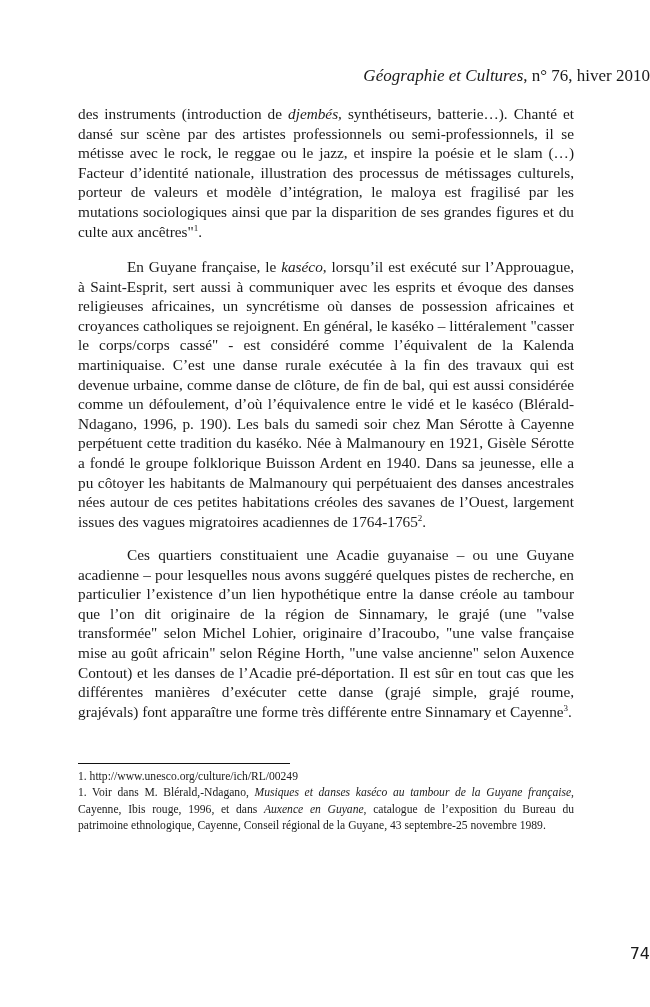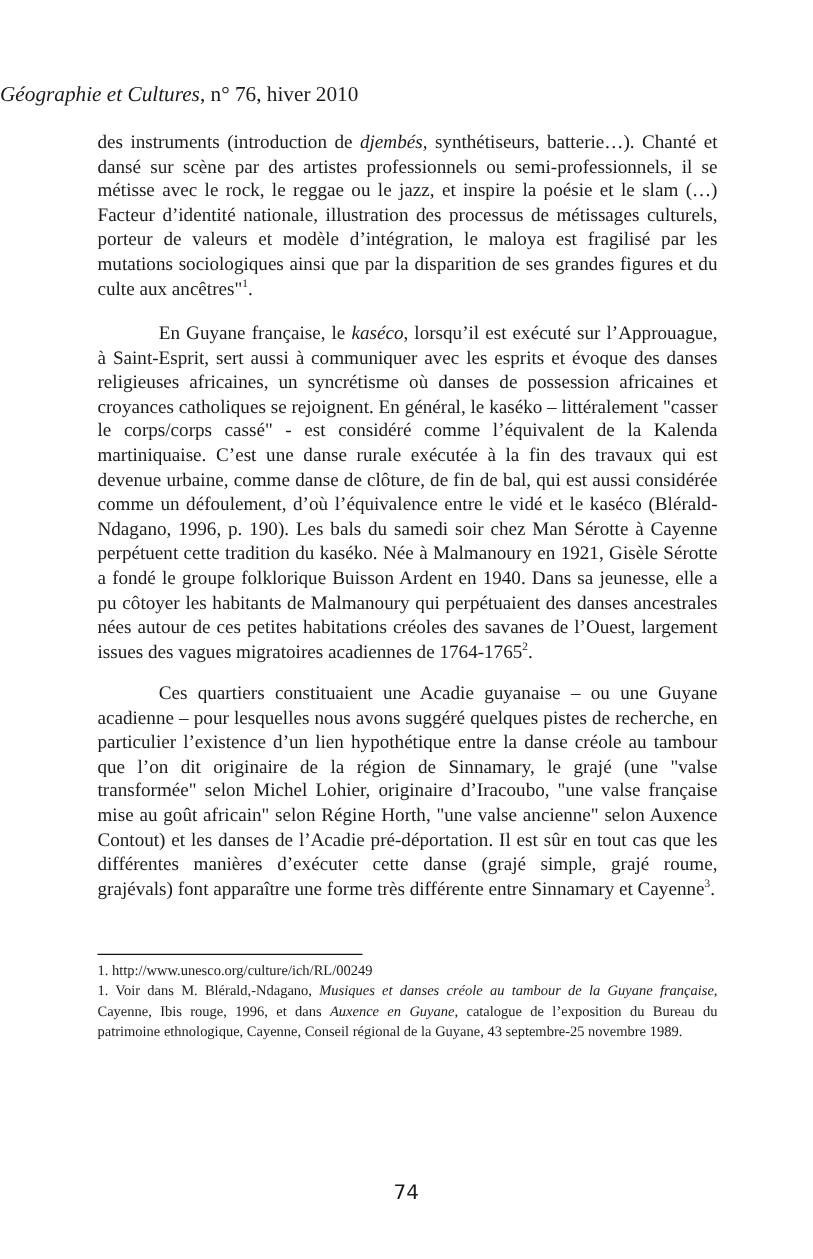--- a/index.html
+++ b/index.html
@@ -1,43 +1,43 @@
 <!DOCTYPE html>
 <html><head>
 <meta charset="utf-8">
 <style>
   html, body { margin:0; padding:0; background:#ffffff; }
   body { width:650px; height:1007px; position:relative; overflow:hidden; color:#1a1a1a;
          font-family:"Liberation Serif", "DejaVu Serif", serif; }
-  .header { position:absolute; top:66px; left:0; width:650px; text-align:left; font-size:17px; }
+  .header { position:absolute; top:66px; left:0; width:650px; text-align:right; font-size:17px; }
   .header em { font-style:italic; }
   .body-text { position:absolute; left:78px; width:496px; font-size:15.3px; line-height:19.6px; text-align:justify; }
   #p1 { top:104px; }
   #p2 { top:257px; text-indent:49px; }
   #p3 { top:545px; text-indent:49px; }
   sup { font-size:9px; line-height:0; vertical-align:super; }
   .rule { position:absolute; top:763px; left:78px; width:212px; height:0; border-top:1px solid #111; }
   .notes { position:absolute; top:769px; left:78px; width:496px; font-size:11.6px; line-height:16.3px; text-align:justify; }
   .note { margin:0; }
-  .page-number { position:absolute; top:944px; left:0; width:650px; text-align:center; font-size:16px;
+  .page-number { position:absolute; top:944px; left:0; width:650px; text-align:right; font-size:16px;
                  font-family:"DejaVu Sans", sans-serif; }
 </style>
 </head>
 <body>
 
 <div class="header">
   <em>Géographie et Cultures</em><span>, n° 76, hiver 2010</span>
 </div>
 
 <p class="body-text" id="p1" style="margin:0"><span>des instruments (introduction de </span><em>djembés,</em><span> synthétiseurs, batterie…). Chanté et dansé sur scène par des artistes professionnels ou semi-professionnels, il se métisse avec le rock, le reggae ou le jazz, et inspire la poésie et le slam (…) Facteur d’identité nationale, illustration des processus de métissages culturels, porteur de valeurs et modèle d’intégration, le maloya est fragilisé par les mutations sociologiques ainsi que par la disparition de ses grandes figures et du culte aux ancêtres"</span><sup>1</sup><span>.</span></p>
 
 <p class="body-text" id="p2" style="margin:0"><span>En Guyane française, le </span><em>kaséco</em><span>, lorsqu’il est exécuté sur l’Approuague, à Saint-Esprit, sert aussi à communiquer avec les esprits et évoque des danses religieuses africaines, un syncrétisme où danses de possession africaines et croyances catholiques se rejoignent. En général, le kaséko – littéralement "casser le corps/corps cassé" - est considéré comme l’équivalent de la Kalenda martiniquaise. C’est une danse rurale exécutée à la fin des travaux qui est devenue urbaine, comme danse de clôture, de fin de bal, qui est aussi considérée comme un défoulement, d’où l’équivalence entre le vidé et le kaséco (Blérald-Ndagano, 1996, p. 190). Les bals du samedi soir chez Man Sérotte à Cayenne perpétuent cette tradition du kaséko. Née à Malmanoury en 1921, Gisèle Sérotte a fondé le groupe folklorique Buisson Ardent en 1940. Dans sa jeunesse, elle a pu côtoyer les habitants de Malmanoury qui perpétuaient des danses ancestrales nées autour de ces petites habitations créoles des savanes de l’Ouest, largement issues des vagues migratoires acadiennes de 1764-1765</span><sup>2</sup><span>.</span></p>
 
 <p class="body-text" id="p3" style="margin:0"><span>Ces quartiers constituaient une Acadie guyanaise – ou une Guyane acadienne – pour lesquelles nous avons suggéré quelques pistes de recherche, en particulier l’existence d’un lien hypothétique entre la danse créole au tambour que l’on dit originaire de la région de Sinnamary, le grajé (une "valse transformée" selon Michel Lohier, originaire d’Iracoubo, "une valse française mise au goût africain" selon Régine Horth, "une valse ancienne" selon Auxence Contout) et les danses de l’Acadie pré-déportation. Il est sûr en tout cas que les différentes manières d’exécuter cette danse (grajé simple, grajé roume, grajévals) font apparaître une forme très différente entre Sinnamary et Cayenne</span><sup>3</sup><span>.</span></p>
 
 <div class="rule"></div>
 
 <div class="notes">
   <p class="note">1. http://www.unesco.org/culture/ich/RL/00249</p>
-  <p class="note"><span>1. Voir dans M. Blérald,-Ndagano, </span><em>Musiques et danses créole au tambour de la Guyane française</em><span>, Cayenne, Ibis rouge, 1996, et dans </span><em>Auxence en Guyane</em><span>, catalogue de l’exposition du Bureau du patrimoine ethnologique, Cayenne, Conseil régional de la Guyane, 43 septembre-25 novembre 1989.</span></p>
+  <p class="note"><span>1. Voir dans M. Blérald,-Ndagano, </span><em>Musiques et danses kaséco au tambour de la Guyane française</em><span>, Cayenne, Ibis rouge, 1996, et dans </span><em>Auxence en Guyane</em><span>, catalogue de l’exposition du Bureau du patrimoine ethnologique, Cayenne, Conseil régional de la Guyane, 43 septembre-25 novembre 1989.</span></p>
 </div>
 
 <div class="page-number">74</div>
 
 </body></html>

